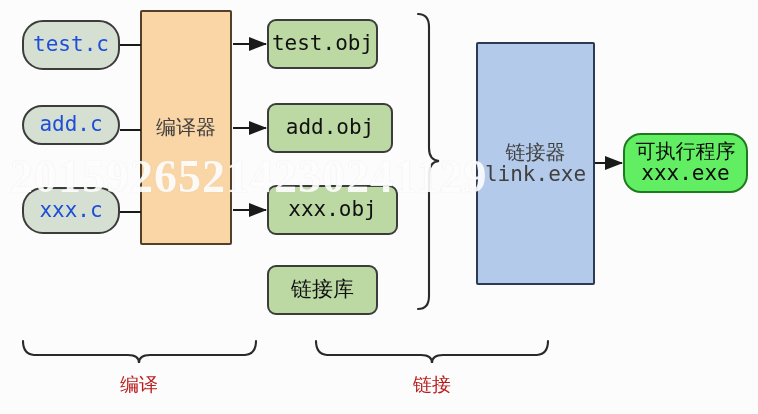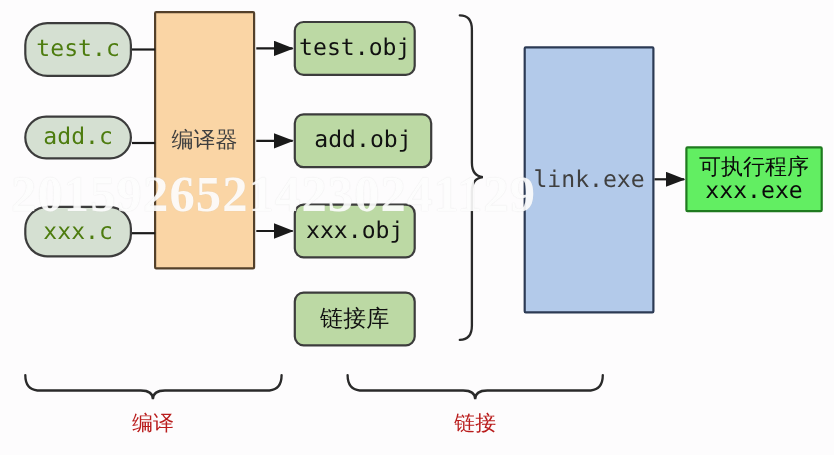--- a/index.html
+++ b/index.html
@@ -47,21 +47,21 @@
   }
   .node .ln {
     display: block;
     white-space: nowrap;
   }
   .src {
     background: #d5e0d2;
     border-radius: 21px;
     font-family: "DejaVu Sans Mono", monospace;
     font-size: 21px;
-    color: #4d7c0f;
+    color: #1d4ed8;
   }
   .obj {
     background: #bcd9a4;
     border-radius: 9px;
     font-family: "DejaVu Sans Mono", monospace;
     font-size: 21px;
     color: #111111;
   }
   .obj.cjk {
     font-family: "DejaVu Sans", sans-serif;
@@ -78,21 +78,21 @@
     font-family: "DejaVu Sans", sans-serif;
     font-size: 20px;
   }
   .proc .monoline {
     font-family: "DejaVu Sans Mono", monospace;
     font-size: 21px;
   }
   .exe {
     background: #62ee62;
     border: 2px solid #1f7a1f;
-    border-radius: 2px;
+    border-radius: 18px;
     font-size: 20px;
     color: #0a0a0a;
   }
   .exe .cjkline { font-family: "DejaVu Sans", sans-serif; font-size: 20px; }
   .exe .monoline { font-family: "DejaVu Sans Mono", monospace; font-size: 21px; }
   .svg-layer {
     position: absolute;
     left: 0; top: 0;
     width: 758px; height: 414px;
     z-index: 4;
@@ -132,29 +132,30 @@
   </div>
 
   <div class="node obj" style="left:267px; top:19px; width:111px; height:50px;">
     <span class="ln">test.obj</span>
   </div>
 
   <div class="node obj" style="left:267px; top:103px; width:126px; height:50px;">
     <span class="ln">add.obj</span>
   </div>
 
-  <div class="node obj" style="left:267px; top:185px; width:111px; height:50px;">
+  <div class="node obj" style="left:267px; top:185px; width:131px; height:50px;">
     <span class="ln">xxx.obj</span>
   </div>
 
   <div class="node obj cjk" style="left:267px; top:265px; width:111px; height:50px;">
     <span class="ln">链接库</span>
   </div>
 
   <div class="node proc linker" style="left:476px; top:42px; width:119px; height:243px;">
+    <span class="ln cjkline">链接器</span>
     <span class="ln monoline">link.exe</span>
   </div>
 
   <div class="node exe" style="left:623px; top:133px; width:125px; height:60px;">
     <span class="ln cjkline">可执行程序</span>
     <span class="ln monoline">xxx.exe</span>
   </div>
 
   <svg class="svg-layer" viewBox="0 0 758 414">
     <defs>

